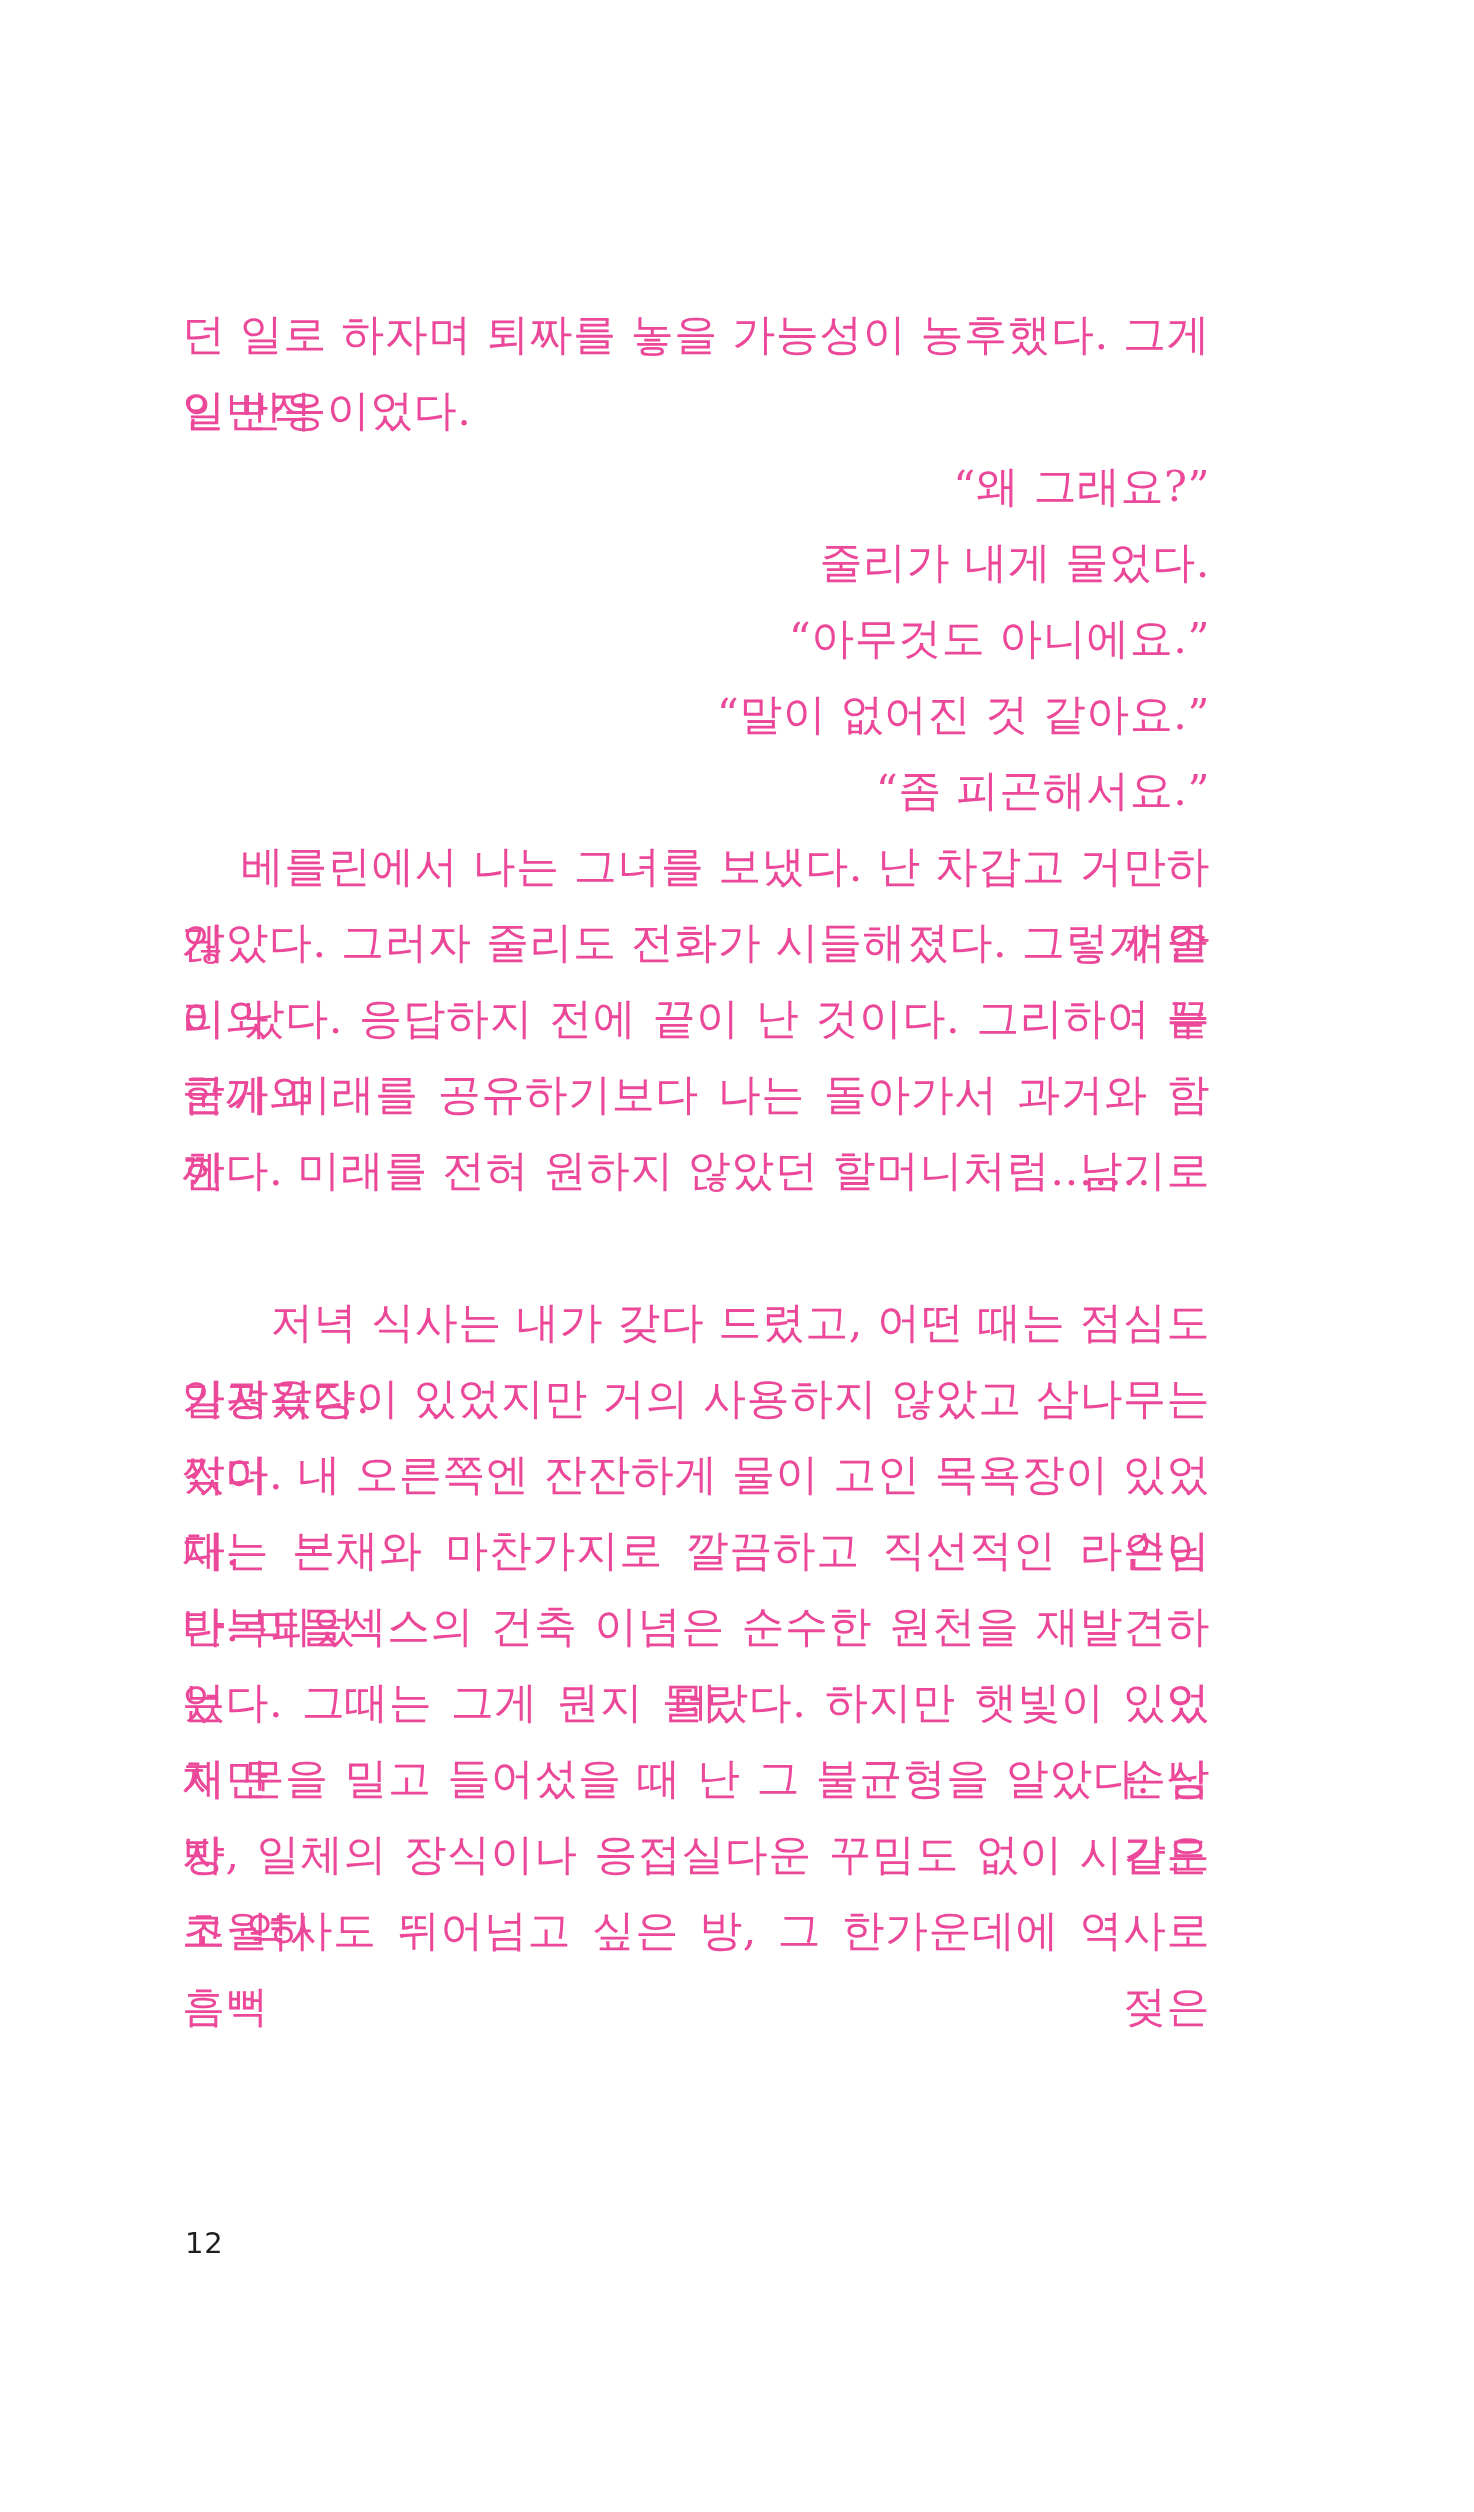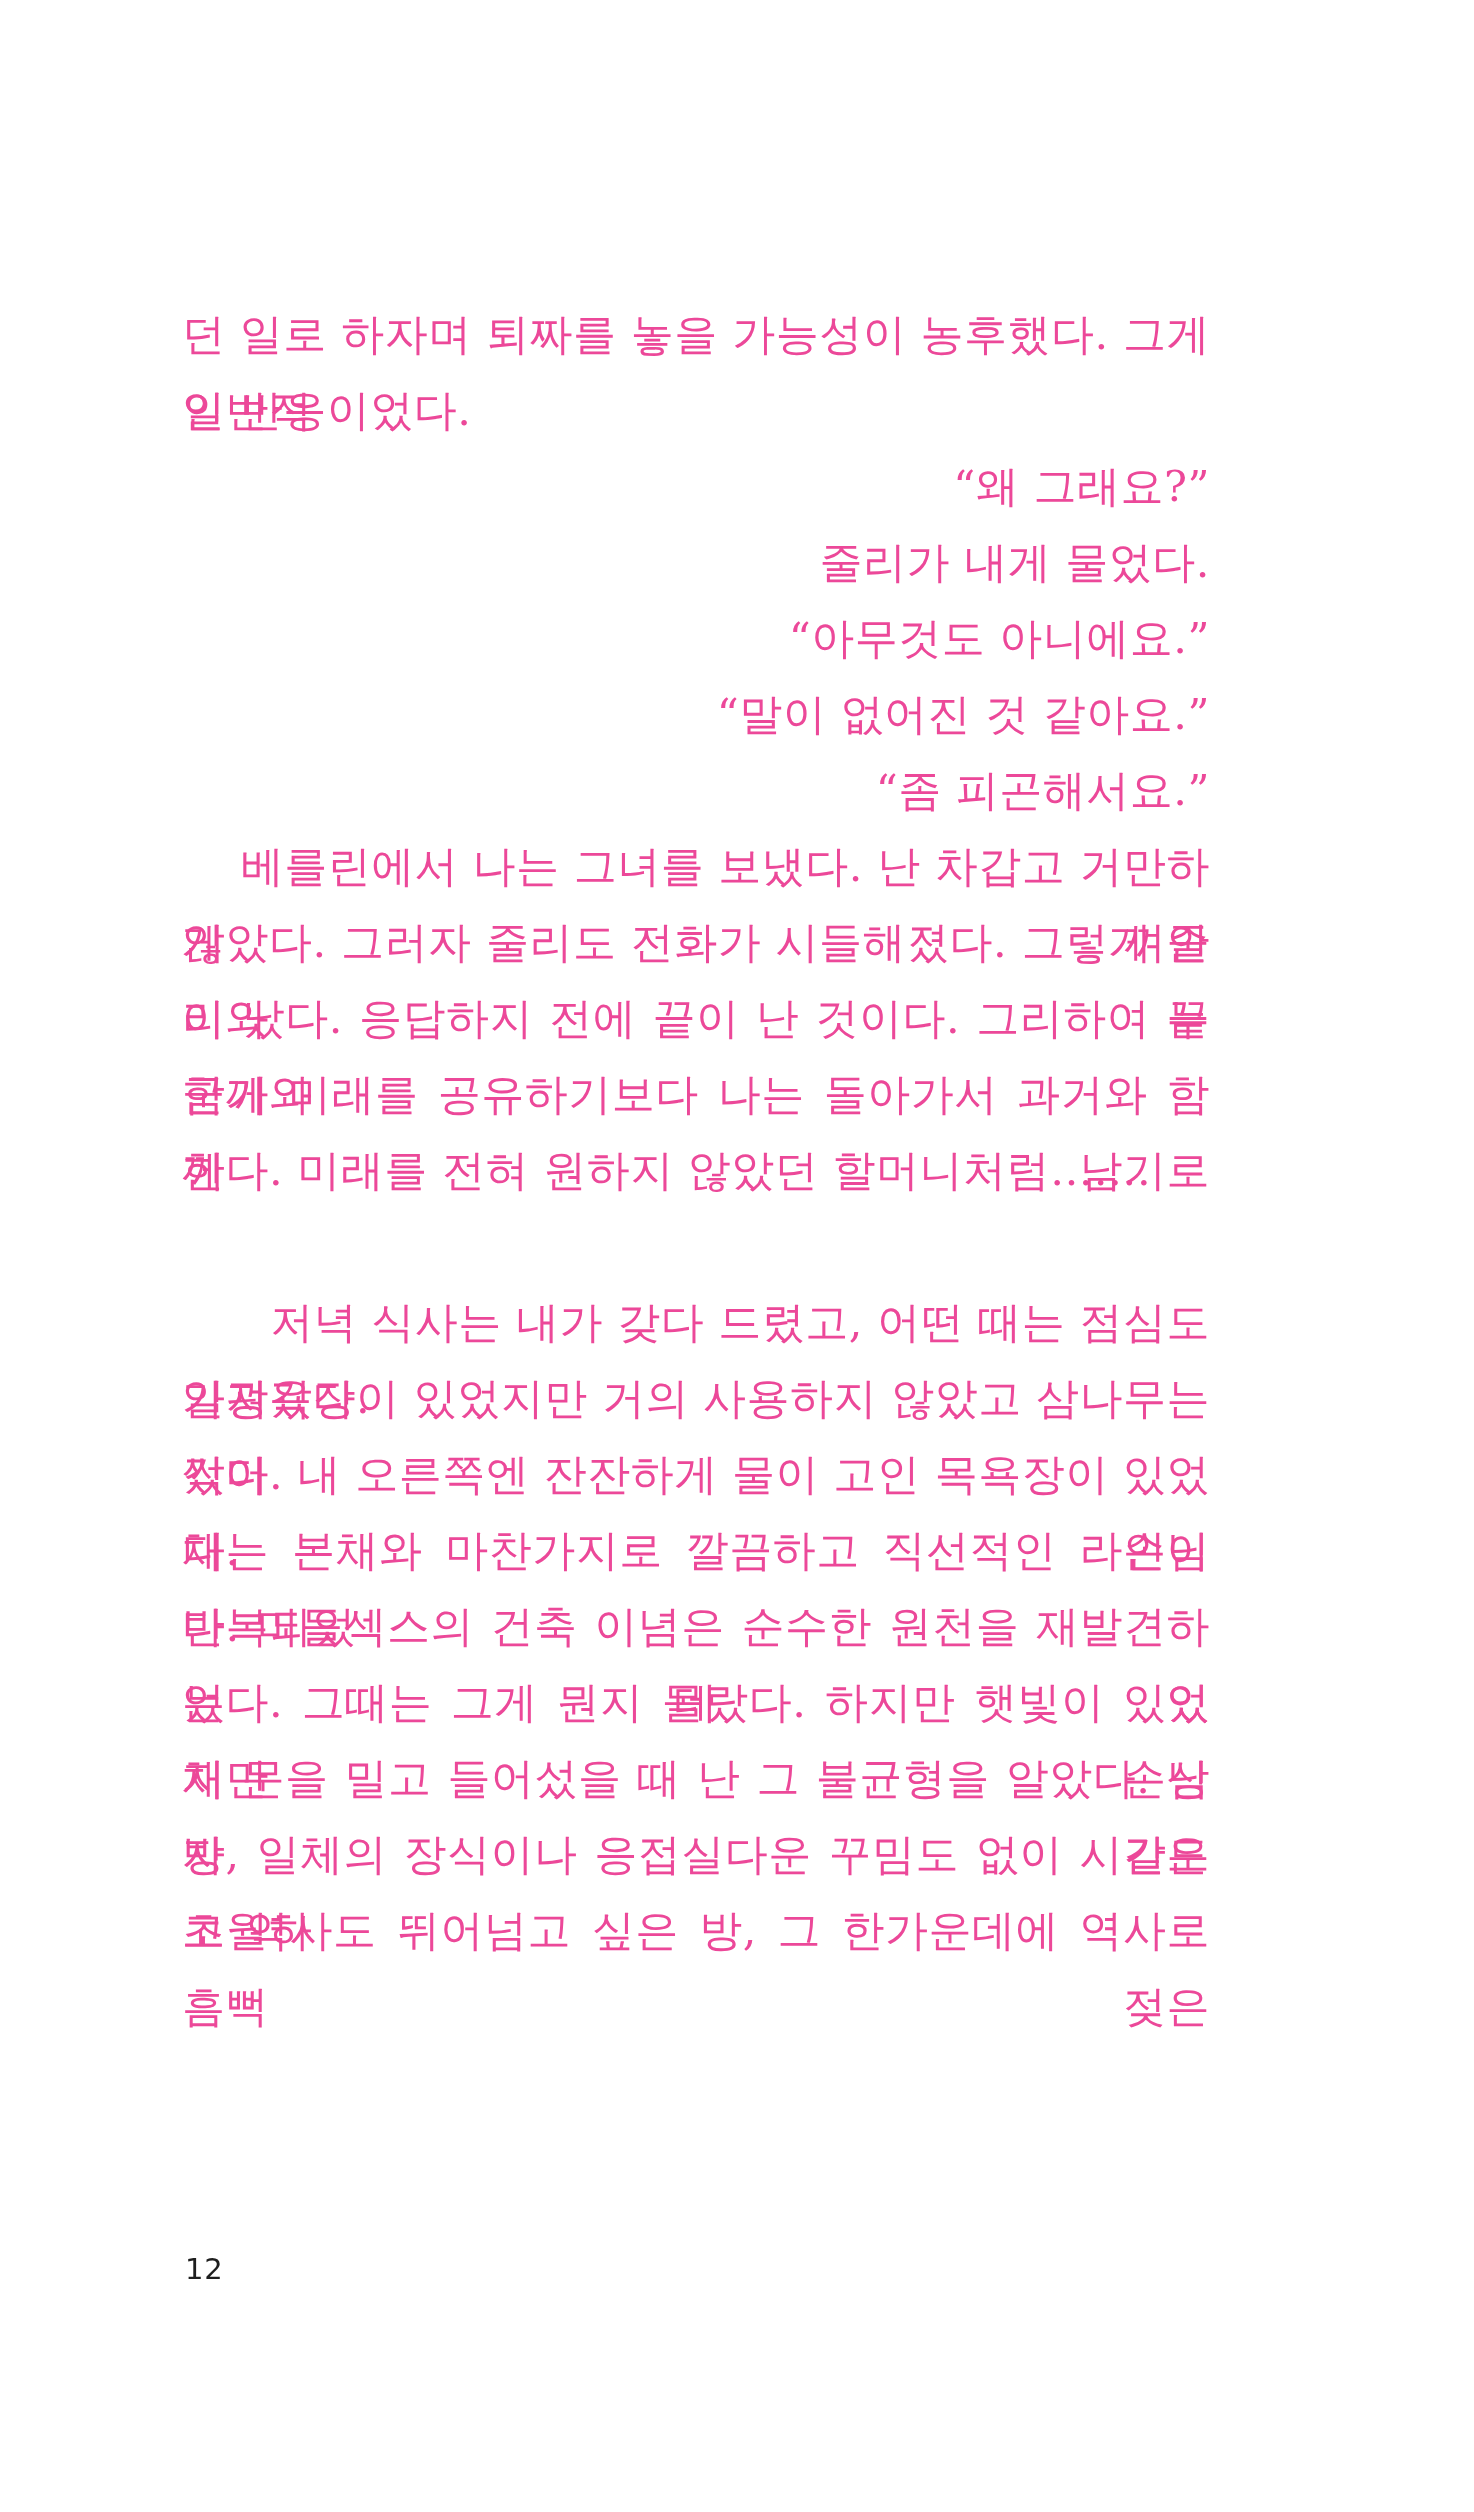--- a/index.html
+++ b/index.html
@@ -48,21 +48,20 @@
   }
   .page-number {
     position: absolute;
     left: 185px;
     top: 2224px;
     font-family: "DejaVu Sans", "Liberation Sans", sans-serif;
     font-size: 29px;
     line-height: 38px;
     color: #1e1e1e;
     letter-spacing: 0.9px;
-    margin-top: 26px;
   }
 </style>
 </head>
 <body>
 
 <div class="page">
   <div class="text-block" id="text-block">
       <div class="ln j">던 일로 하자며 퇴짜를 놓을 가능성이 농후했다. 그게 일반적</div>
       <div class="ln">인 반응이었다.</div>
       <div class="ln ind">“왜 그래요?”</div>

